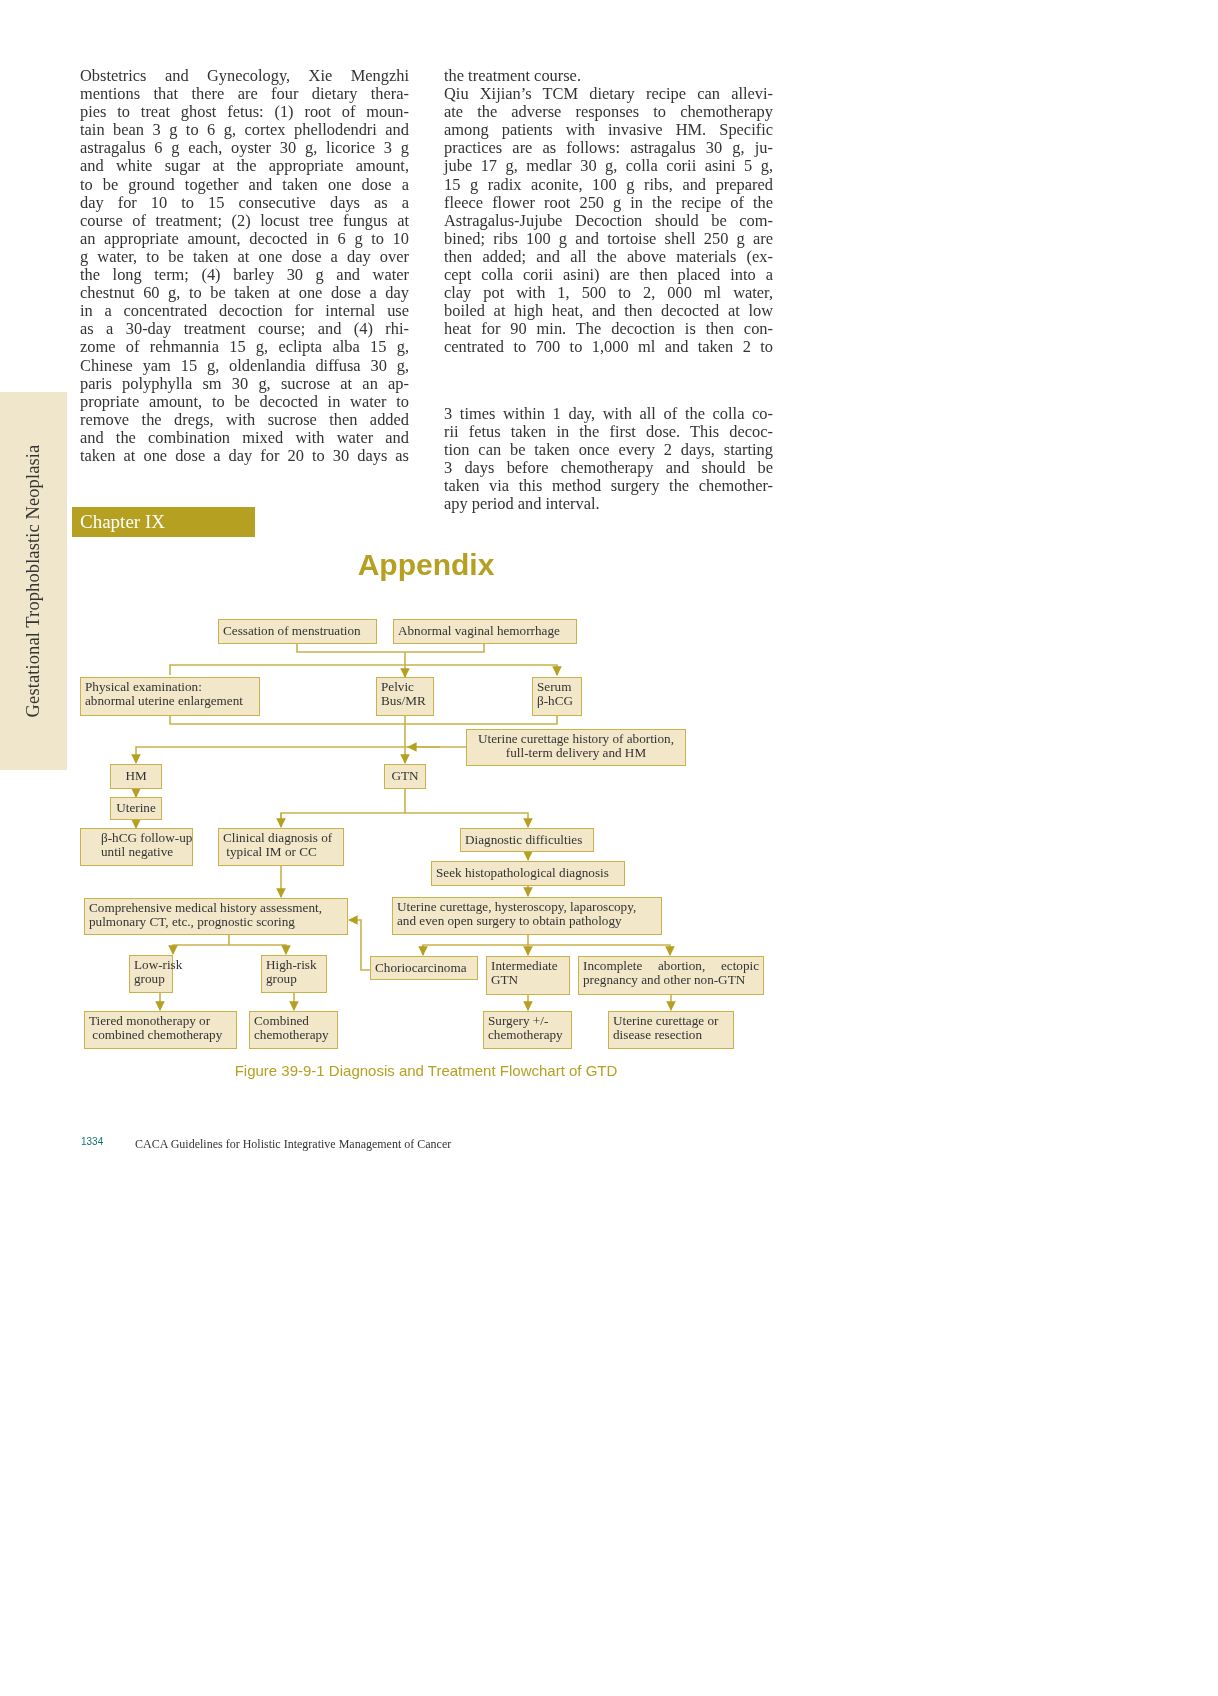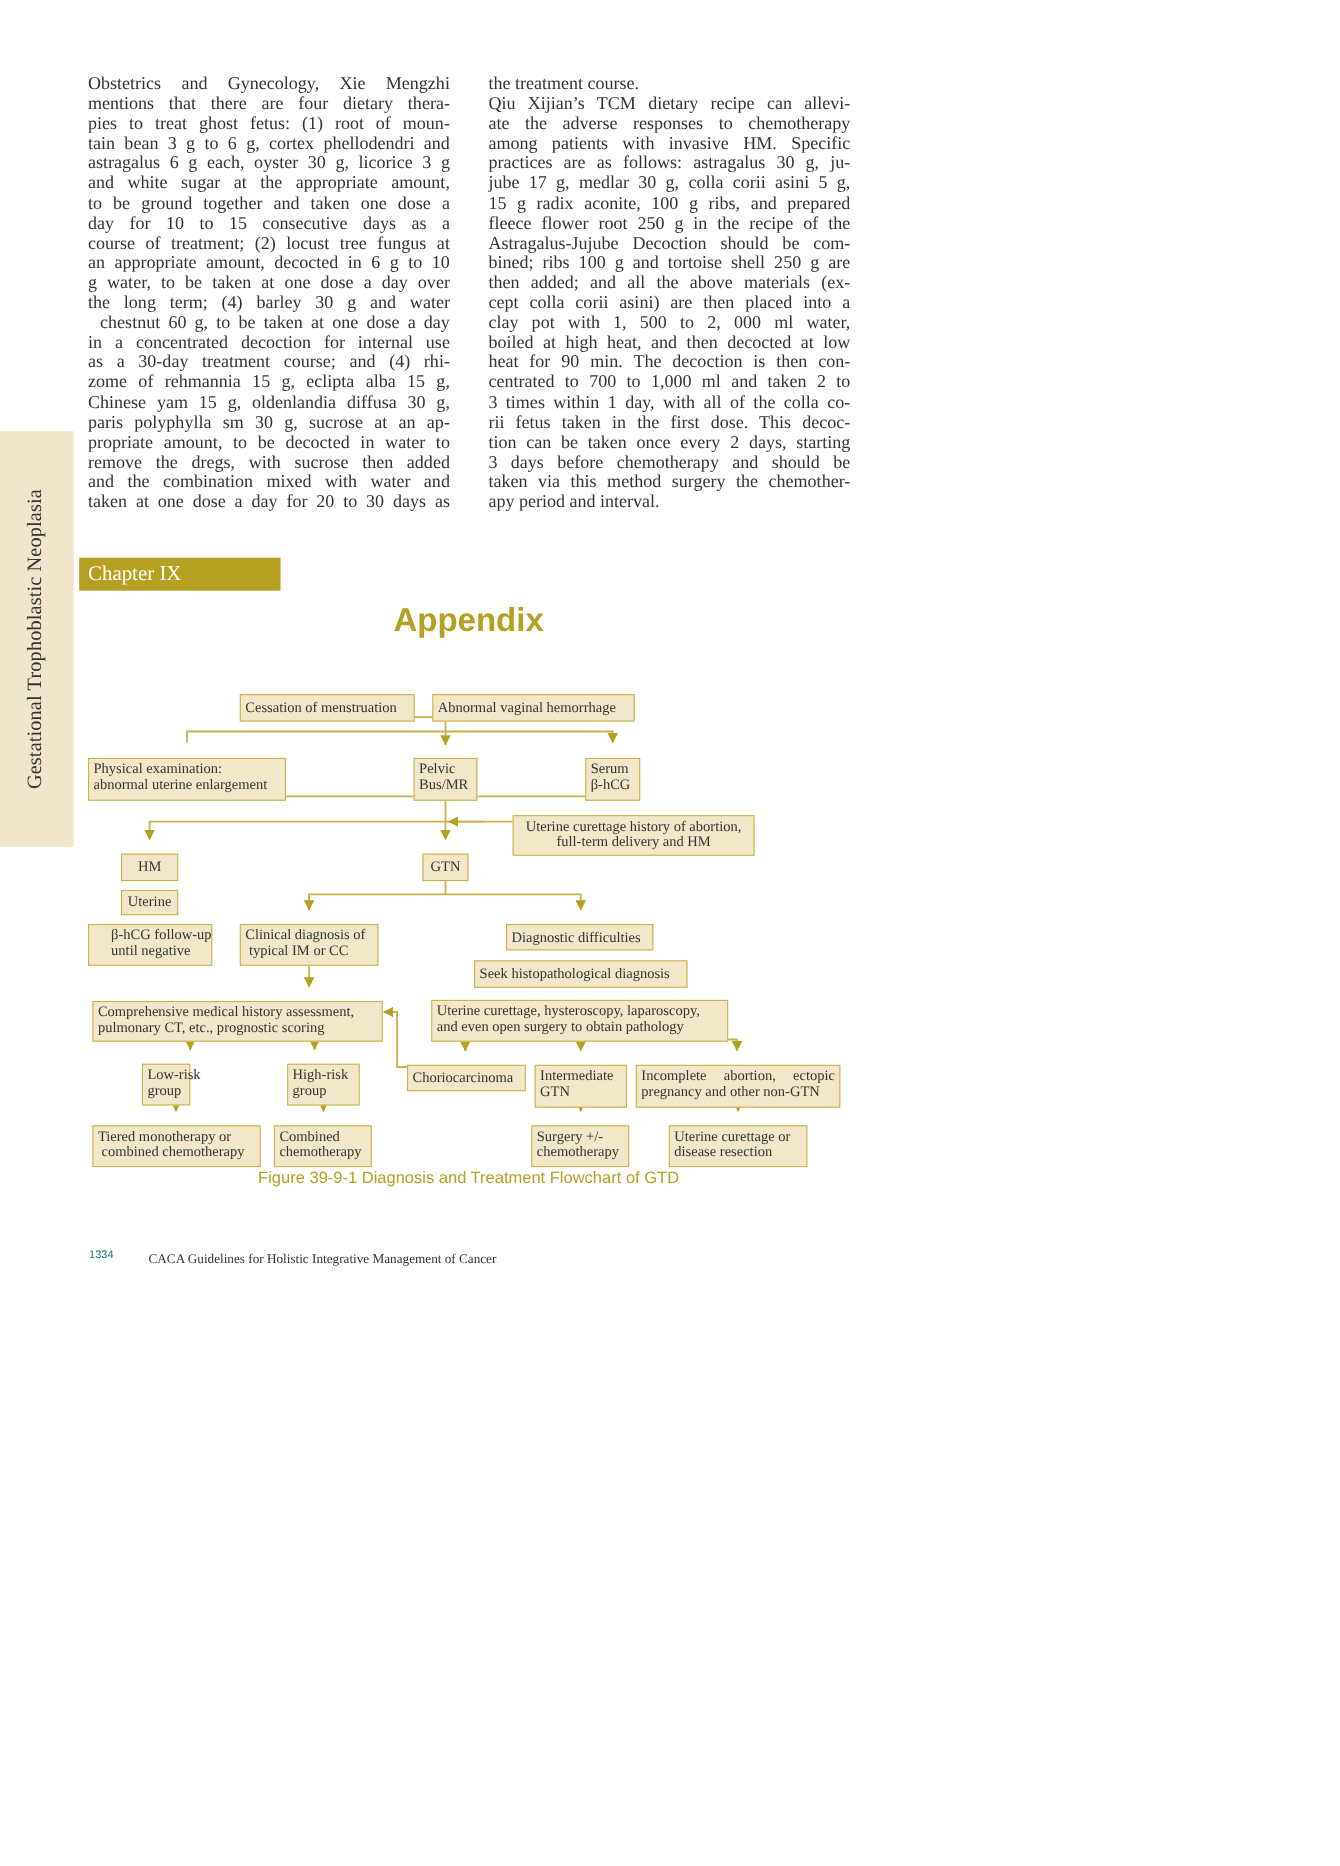--- a/index.html
+++ b/index.html
@@ -10,21 +10,21 @@
                    white-space: nowrap; font-size: 18.5px; color: #333; letter-spacing: 0.1px; }
   .col { position: absolute; top: 67px; width: 329px; font-size: 16.4px; line-height: 18.1px;
          text-align: justify; color: #333; }
   .col-left { left: 80px; }
   .col-right { left: 444px; }
   .chapter-banner { position: absolute; left: 72px; top: 507px; width: 183px; height: 30px; background: #b5a022;
                     color: #fff; font-size: 19px; line-height: 30px; padding-left: 8px; box-sizing: border-box; }
   .appendix-title { position: absolute; left: 0; width: 852px; top: 548px; text-align: center;
                     font-family: "Liberation Sans", "DejaVu Sans", sans-serif; font-weight: bold; font-size: 30px; color: #b5a022; }
   .fc-box { position: absolute; background: #f2e7c9; border: 1.5px solid #c9b24a; box-sizing: border-box;
-            font-size: 13.2px; line-height: 14px; color: #333; padding: 2px 4px; white-space: nowrap; margin-top: 12px; }
+            font-size: 13.2px; line-height: 14px; color: #333; padding: 2px 4px; white-space: nowrap; }
   .fc-box.center { text-align: center; }
   .fc-box.single { line-height: 20px; padding-top: 1px; }
   #flow-svg { position: absolute; left: 0; top: 0; width: 1218px; height: 1100px; pointer-events: none; }
   .caption { position: absolute; left: 0; width: 852px; top: 1062px; text-align: center;
              font-family: "Liberation Sans", "DejaVu Sans", sans-serif; font-size: 15px; color: #b5a022; }
   .footer-page { position: absolute; left: 81px; top: 1136px; font-family: "Liberation Sans", "DejaVu Sans", sans-serif;
                  font-size: 10px; color: #0f766e; }
   .footer-title { position: absolute; left: 135px; top: 1137px; font-size: 12px; color: #333; }
 </style>
 </head>
@@ -40,21 +40,21 @@
     <div style="text-align: justify; text-align-last: justify; white-space: nowrap; overflow: visible;">pies to treat ghost fetus: (1) root of moun-</div>
     <div style="text-align: justify; text-align-last: justify; white-space: nowrap; overflow: visible;">tain bean 3 g to 6 g, cortex phellodendri and</div>
     <div style="text-align: justify; text-align-last: justify; white-space: nowrap; overflow: visible;">astragalus 6 g each, oyster 30 g, licorice 3 g</div>
     <div style="text-align: justify; text-align-last: justify; white-space: nowrap; overflow: visible;">and white sugar at the appropriate amount,</div>
     <div style="text-align: justify; text-align-last: justify; white-space: nowrap; overflow: visible;">to be ground together and taken one dose a</div>
     <div style="text-align: justify; text-align-last: justify; white-space: nowrap; overflow: visible;">day for 10 to 15 consecutive days as a</div>
     <div style="text-align: justify; text-align-last: justify; white-space: nowrap; overflow: visible;">course of treatment; (2) locust tree fungus at</div>
     <div style="text-align: justify; text-align-last: justify; white-space: nowrap; overflow: visible;">an appropriate amount, decocted in 6 g to 10</div>
     <div style="text-align: justify; text-align-last: justify; white-space: nowrap; overflow: visible;">g water, to be taken at one dose a day over</div>
     <div style="text-align: justify; text-align-last: justify; white-space: nowrap; overflow: visible;">the long term; (4) barley 30 g and water</div>
-    <div style="text-align: justify; text-align-last: justify; white-space: nowrap; overflow: visible; margin-left: 11px;">chestnut 60 g, to be taken at one dose a day</div>
+    <div style="text-align: justify; text-align-last: justify; white-space: nowrap; overflow: visible;">chestnut 60 g, to be taken at one dose a day</div>
     <div style="text-align: justify; text-align-last: justify; white-space: nowrap; overflow: visible;">in a concentrated decoction for internal use</div>
     <div style="text-align: justify; text-align-last: justify; white-space: nowrap; overflow: visible;">as a 30-day treatment course; and (4) rhi-</div>
     <div style="text-align: justify; text-align-last: justify; white-space: nowrap; overflow: visible;">zome of rehmannia 15 g, eclipta alba 15 g,</div>
     <div style="text-align: justify; text-align-last: justify; white-space: nowrap; overflow: visible;">Chinese yam 15 g, oldenlandia diffusa 30 g,</div>
     <div style="text-align: justify; text-align-last: justify; white-space: nowrap; overflow: visible;">paris polyphylla sm 30 g, sucrose at an ap-</div>
     <div style="text-align: justify; text-align-last: justify; white-space: nowrap; overflow: visible;">propriate amount, to be decocted in water to</div>
     <div style="text-align: justify; text-align-last: justify; white-space: nowrap; overflow: visible;">remove the dregs, with sucrose then added</div>
     <div style="text-align: justify; text-align-last: justify; white-space: nowrap; overflow: visible;">and the combination mixed with water and</div>
     <div style="text-align: justify; text-align-last: justify; white-space: nowrap; overflow: visible;">taken at one dose a day for 20 to 30 days as</div>
   </div>
@@ -68,21 +68,21 @@
     <div style="text-align: justify; text-align-last: justify; white-space: nowrap; overflow: visible;">15 g radix aconite, 100 g ribs, and prepared</div>
     <div style="text-align: justify; text-align-last: justify; white-space: nowrap; overflow: visible;">fleece flower root 250 g in the recipe of the</div>
     <div style="text-align: justify; text-align-last: justify; white-space: nowrap; overflow: visible;">Astragalus-Jujube Decoction should be com-</div>
     <div style="text-align: justify; text-align-last: justify; white-space: nowrap; overflow: visible;">bined; ribs 100 g and tortoise shell 250 g are</div>
     <div style="text-align: justify; text-align-last: justify; white-space: nowrap; overflow: visible;">then added; and all the above materials (ex-</div>
     <div style="text-align: justify; text-align-last: justify; white-space: nowrap; overflow: visible;">cept colla corii asini) are then placed into a</div>
     <div style="text-align: justify; text-align-last: justify; white-space: nowrap; overflow: visible;">clay pot with 1, 500 to 2, 000 ml water,</div>
     <div style="text-align: justify; text-align-last: justify; white-space: nowrap; overflow: visible;">boiled at high heat, and then decocted at low</div>
     <div style="text-align: justify; text-align-last: justify; white-space: nowrap; overflow: visible;">heat for 90 min. The decoction is then con-</div>
     <div style="text-align: justify; text-align-last: justify; white-space: nowrap; overflow: visible;">centrated to 700 to 1,000 ml and taken 2 to</div>
-    <div style="text-align: justify; text-align-last: justify; white-space: nowrap; overflow: visible;">3 times within 1 day, with all of the colla co-</div>
+    <div style="text-align: justify; text-align-last: justify; white-space: nowrap; overflow: visible; margin-top: 48px;">3 times within 1 day, with all of the colla co-</div>
     <div style="text-align: justify; text-align-last: justify; white-space: nowrap; overflow: visible;">rii fetus taken in the first dose. This decoc-</div>
     <div style="text-align: justify; text-align-last: justify; white-space: nowrap; overflow: visible;">tion can be taken once every 2 days, starting</div>
     <div style="text-align: justify; text-align-last: justify; white-space: nowrap; overflow: visible;">3 days before chemotherapy and should be</div>
     <div style="text-align: justify; text-align-last: justify; white-space: nowrap; overflow: visible;">taken via this method surgery the chemother-</div>
     <div style="text-align: justify; text-align-last: left; white-space: nowrap; overflow: visible;">apy period and interval.</div>
   </div>
 
 <div class="chapter-banner">Chapter IX</div>
 
 <div class="appendix-title">Appendix</div>

